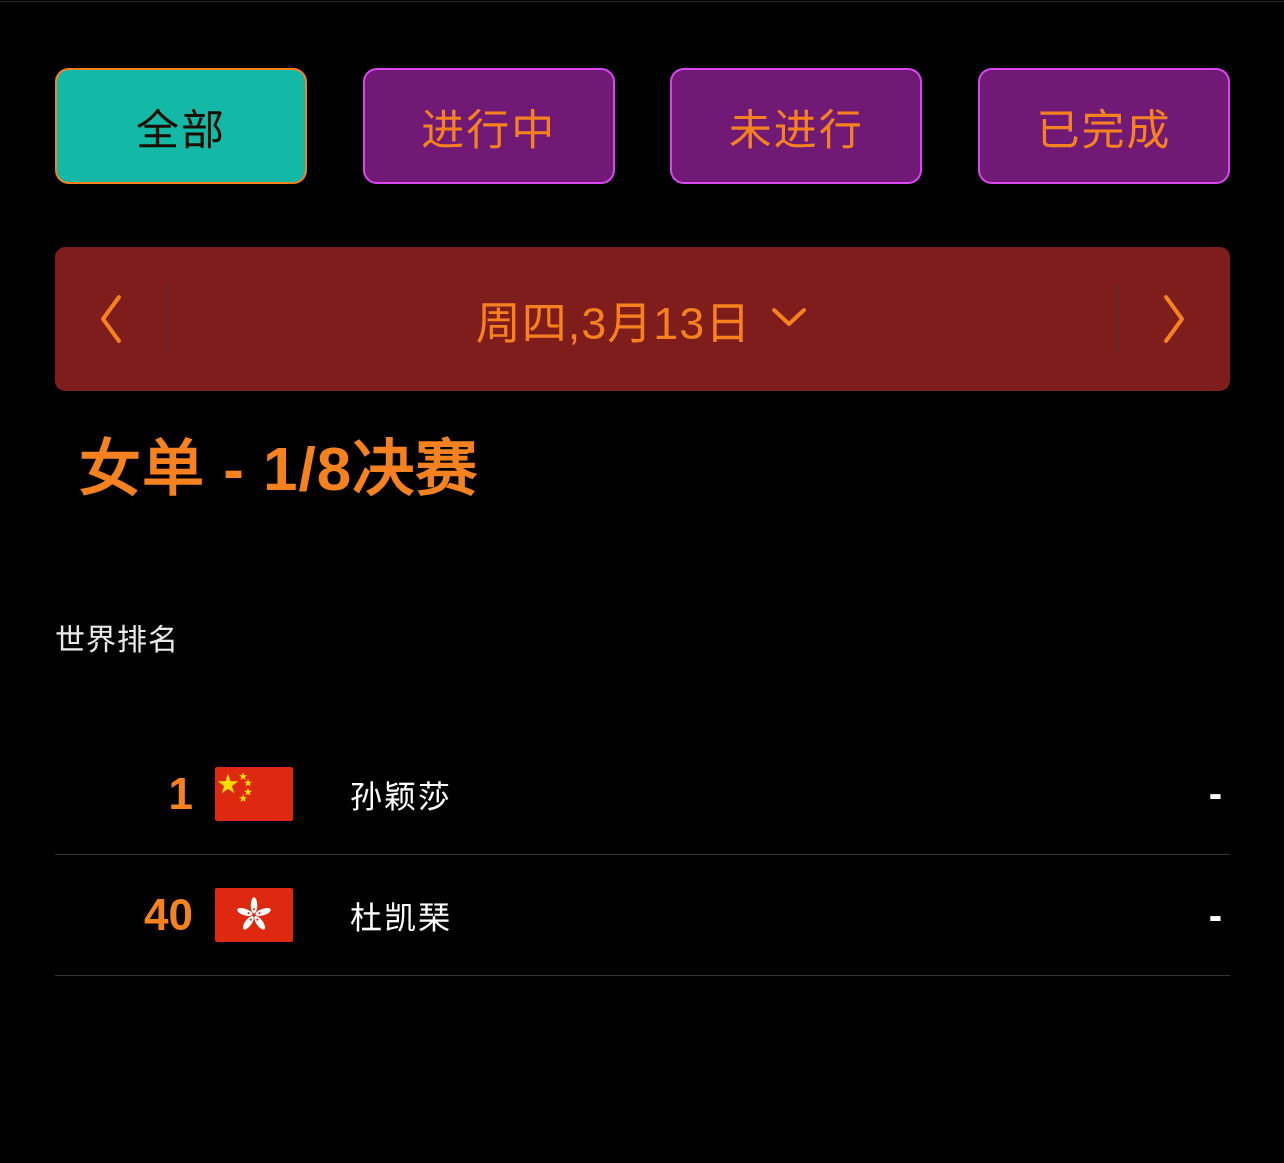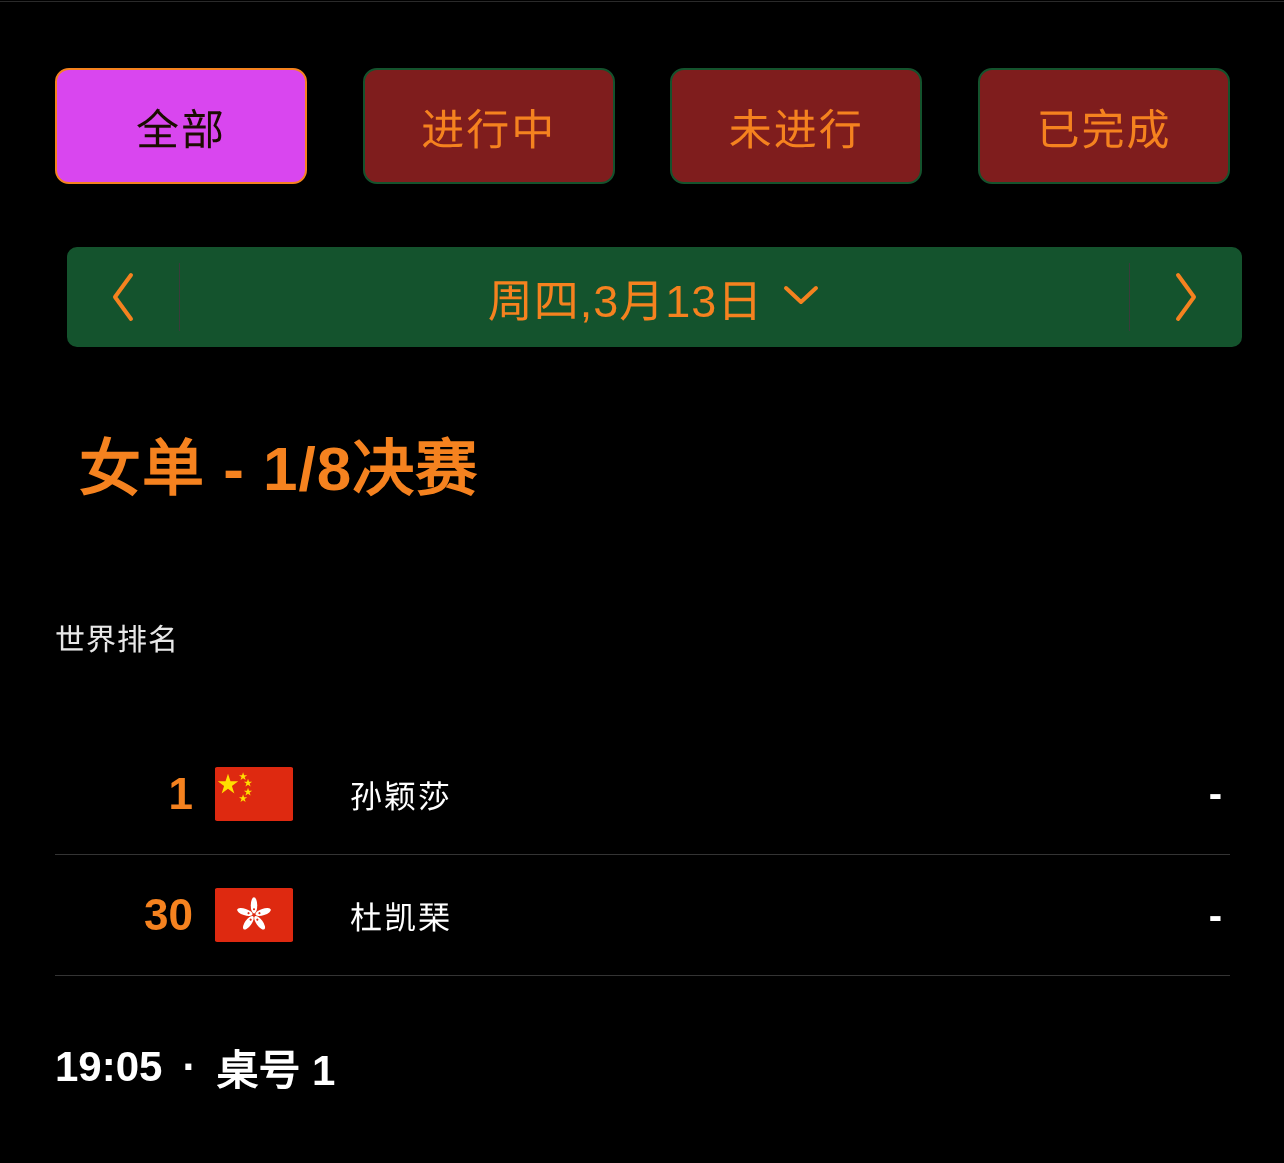--- a/index.html
+++ b/index.html
@@ -49,43 +49,42 @@
     width: 252px;
     height: 116px;
     border-radius: 14px;
     display: flex;
     align-items: center;
     justify-content: center;
     box-sizing: border-box;
     font-size: 43px;
     letter-spacing: 2px;
     cursor: pointer;
-    background: #7f1d1d;
-    border: 2px solid #14532d;
+    background: #701a75;
+    border: 2px solid #d946ef;
     color: #f5821f;
   }
   .filter-btn.active {
-    background: #d946ef;
+    background: #14b8a6;
     border: 2px solid #f5821f;
     color: #1a0d00;
   }
 
   
   .date-bar {
     position: absolute;
     top: 247px;
     left: 55px;
     width: 1175px;
-    height: 100px;
-    background: #14532d;
+    height: 144px;
+    background: #7f1d1d;
     border-radius: 10px;
     display: flex;
     align-items: stretch;
     box-sizing: border-box;
-    margin-left: 12px;
   }
   .date-arrow {
     width: 112px;
     display: flex;
     align-items: center;
     justify-content: center;
     cursor: pointer;
     position: relative;
     flex: 0 0 auto;
   }
@@ -272,21 +271,21 @@
             <polygon points="12.7,7.6 13.1,8.75 14.3,8.75 13.3,9.45 13.7,10.6 12.7,9.9 11.7,10.6 12.1,9.45 11.1,8.75 12.3,8.75"></polygon>
             <polygon points="10.8,10.1 11.2,11.25 12.4,11.25 11.4,11.95 11.8,13.1 10.8,12.4 9.8,13.1 10.2,11.95 9.2,11.25 10.4,11.25"></polygon>
           </g>
         </svg>
       </div>
       <div class="pname">孙颖莎</div>
       <div class="score">-</div>
     </div>
 
     <div class="player-row">
-      <div class="rank">30</div>
+      <div class="rank">40</div>
       <div class="flag">
         <svg width="78" height="54" viewBox="0 0 30 20" xmlns="http://www.w3.org/2000/svg" aria-hidden="true">
           <rect width="30" height="20" fill="#de2910"></rect>
           <g transform="translate(15,10)" fill="#ffffff">
             <g>
               <ellipse cx="0" cy="-3.7" rx="1.25" ry="3.1"></ellipse>
               <circle cx="0" cy="-2.2" r="0.42" fill="#de2910"></circle>
             </g>
             <g transform="rotate(72)">
               <ellipse cx="0" cy="-3.7" rx="1.25" ry="3.1"></ellipse>
@@ -307,19 +306,14 @@
           </g>
         </svg>
       </div>
       <div class="pname">杜凯琹</div>
       <div class="score">-</div>
     </div>
 
     <div class="match-sep-bottom"></div>
   </div>
 
-  <div class="meta">
-    <span>19:05</span>
-    <span class="dot">·</span>
-    <span>桌号 1</span>
-  </div>
 
 </div>
 
 </body></html>

